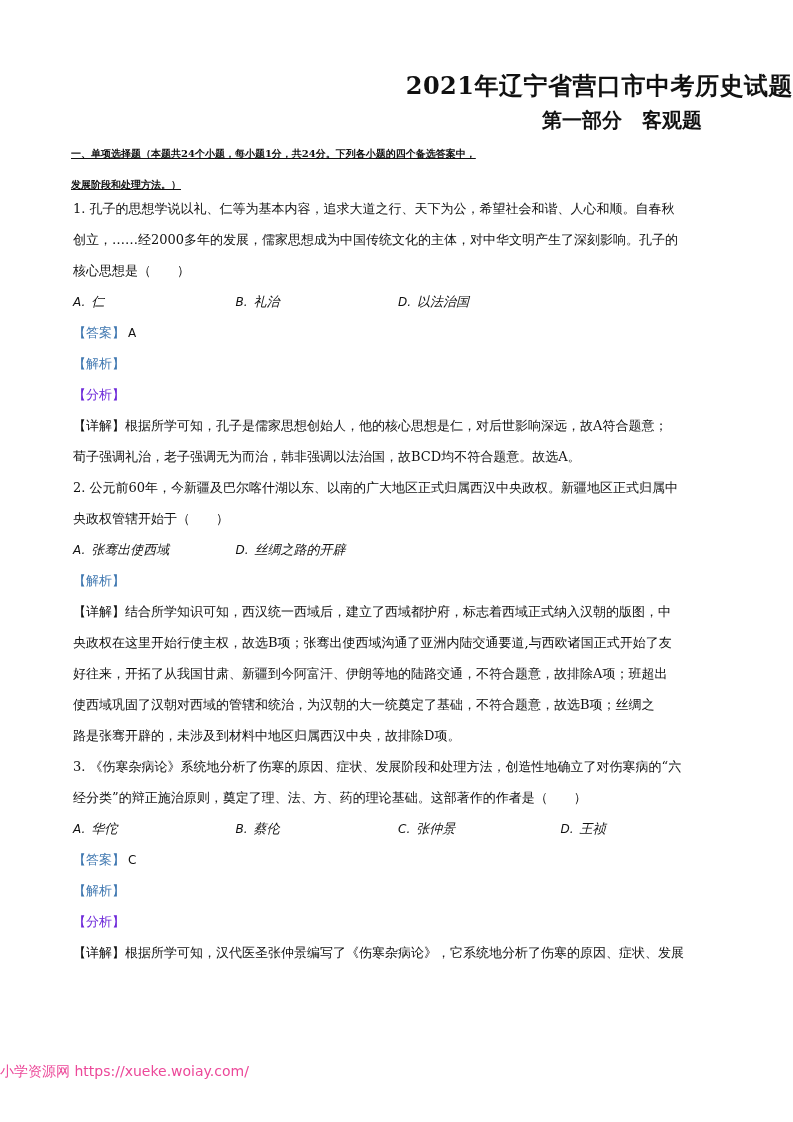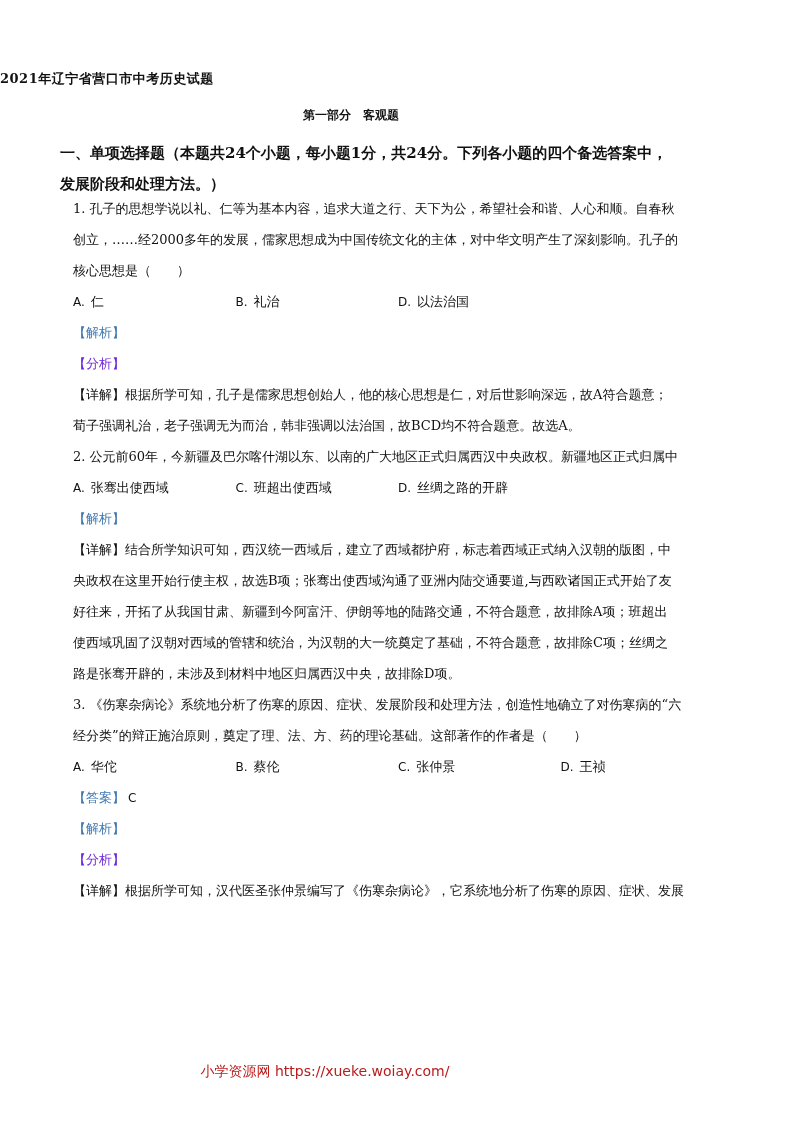--- a/index.html
+++ b/index.html
@@ -1,35 +1,35 @@
 <!DOCTYPE html>
 <html><head>
   <meta charset="utf-8">
   <style>
     html, body { margin: 0; padding: 0; background: #ffffff; }
     body { width: 793px; height: 1122px; position: relative; overflow: hidden;
            font-family: "DejaVu Serif", "Liberation Serif", serif; color: #111; }
     .page { position: absolute; left: 0; top: 0; width: 793px; height: 1122px; }
-    .title { position: absolute; top: 70px; left: 0; width: 793px; text-align: left;
-             font-size: 13px; font-weight: bold; letter-spacing: 0.5px; }
-    .subtitle { position: absolute; top: 107px; left: 0; width: 702px; text-align: center;
-                font-size: 12px; font-weight: bold; }
-    .section { position: absolute; left: 60px; top: 138px; width: 660px; font-size: 15px;
-               font-weight: bold; line-height: 31px; }
+    .title { position: absolute; top: 70px; left: 0; width: 793px; text-align: right;
+             font-size: 24px; font-weight: bold; letter-spacing: 0.5px; }
+    .subtitle { position: absolute; top: 107px; left: 0; width: 702px; text-align: right;
+                font-size: 20px; font-weight: bold; }
+    .section { position: absolute; left: 71px; top: 138px; width: 660px; font-size: 10px;
+               font-weight: bold; line-height: 31px; text-decoration: underline; }
     .body { position: absolute; left: 73px; top: 193px; width: 652px; font-size: 13px;
             line-height: 31px; }
     .line { white-space: nowrap; height: 31px; }
-    .opts { display: flex; height: 31px; }
+    .opts { display: flex; height: 31px; font-style: italic; }
     .opt { width: 162.5px; white-space: nowrap; }
     .opt-letter { font-family: "DejaVu Sans", "Liberation Sans", sans-serif; font-size: 12px; margin-right: 6px; }
     .tag-blue { color: #3f77b0; }
     .tag-black { color: #6d28d9; }
     .ans-val { font-family: "DejaVu Sans", "Liberation Sans", sans-serif; font-size: 12px; margin-left: 3px; }
-    .footer { position: absolute; top: 1063px; left: 0; width: 650px; text-align: center;
-              font-family: "DejaVu Sans", "Liberation Sans", sans-serif; font-size: 14px; color: #b91c1c; }
+    .footer { position: absolute; top: 1063px; left: 0; width: 650px; 
+              font-family: "DejaVu Sans", "Liberation Sans", sans-serif; font-size: 14px; color: #ec4899; }
   </style>
 </head>
 <body>
 
 <div class="page">
 
   <div class="title">2021年辽宁省营口市中考历史试题</div>
   <div class="subtitle">第一部分　客观题</div>
 
   <div class="section">
@@ -41,38 +41,39 @@
 
     <div>
       <div class="line">1. 孔子的思想学说以礼、仁等为基本内容，追求大道之行、天下为公，希望社会和谐、人心和顺。自春秋</div>
       <div class="line">创立，……经2000多年的发展，儒家思想成为中国传统文化的主体，对中华文明产生了深刻影响。孔子的</div>
       <div class="line">核心思想是（　　）</div>
       <div class="opts">
         <div class="opt"><span class="opt-letter">A.</span><span>仁</span></div>
         <div class="opt"><span class="opt-letter">B.</span><span>礼治</span></div>
         <div class="opt"><span class="opt-letter">D.</span><span>以法治国</span></div>
       </div>
+      <div class="line"><span class="tag-blue">【答案】</span><span class="ans-val">A</span></div>
       <div class="line"><span class="tag-blue">【解析】</span></div>
       <div class="line"><span class="tag-black">【分析】</span></div>
       <div class="line"><span>【详解】</span><span>根据所学可知，孔子是儒家思想创始人，他的核心思想是仁，对后世影响深远，故A符合题意；</span></div>
       <div class="line">荀子强调礼治，老子强调无为而治，韩非强调以法治国，故BCD均不符合题意。故选A。</div>
     </div>
 
     <div>
       <div class="line">2. 公元前60年，今新疆及巴尔喀什湖以东、以南的广大地区正式归属西汉中央政权。新疆地区正式归属中</div>
+      <div class="line">央政权管辖开始于（　　）</div>
       <div class="opts">
         <div class="opt"><span class="opt-letter">A.</span><span>张骞出使西域</span></div>
-        <div class="opt"><span class="opt-letter">C.</span><span>班超出使西域</span></div>
         <div class="opt"><span class="opt-letter">D.</span><span>丝绸之路的开辟</span></div>
       </div>
       <div class="line"><span class="tag-blue">【解析】</span></div>
       <div class="line"><span>【详解】</span><span>结合所学知识可知，西汉统一西域后，建立了西域都护府，标志着西域正式纳入汉朝的版图，中</span></div>
       <div class="line">央政权在这里开始行使主权，故选B项；张骞出使西域沟通了亚洲内陆交通要道,与西欧诸国正式开始了友</div>
       <div class="line">好往来，开拓了从我国甘肃、新疆到今阿富汗、伊朗等地的陆路交通，不符合题意，故排除A项；班超出</div>
-      <div class="line">使西域巩固了汉朝对西域的管辖和统治，为汉朝的大一统奠定了基础，不符合题意，故排除C项；丝绸之</div>
+      <div class="line">使西域巩固了汉朝对西域的管辖和统治，为汉朝的大一统奠定了基础，不符合题意，故选B项；丝绸之</div>
       <div class="line">路是张骞开辟的，未涉及到材料中地区归属西汉中央，故排除D项。</div>
     </div>
 
     <div>
       <div class="line">3. 《伤寒杂病论》系统地分析了伤寒的原因、症状、发展阶段和处理方法，创造性地确立了对伤寒病的“六</div>
       <div class="line">经分类”的辩正施治原则，奠定了理、法、方、药的理论基础。这部著作的作者是（　　）</div>
       <div class="opts">
         <div class="opt"><span class="opt-letter">A.</span><span>华佗</span></div>
         <div class="opt"><span class="opt-letter">B.</span><span>蔡伦</span></div>
         <div class="opt"><span class="opt-letter">C.</span><span>张仲景</span></div>

